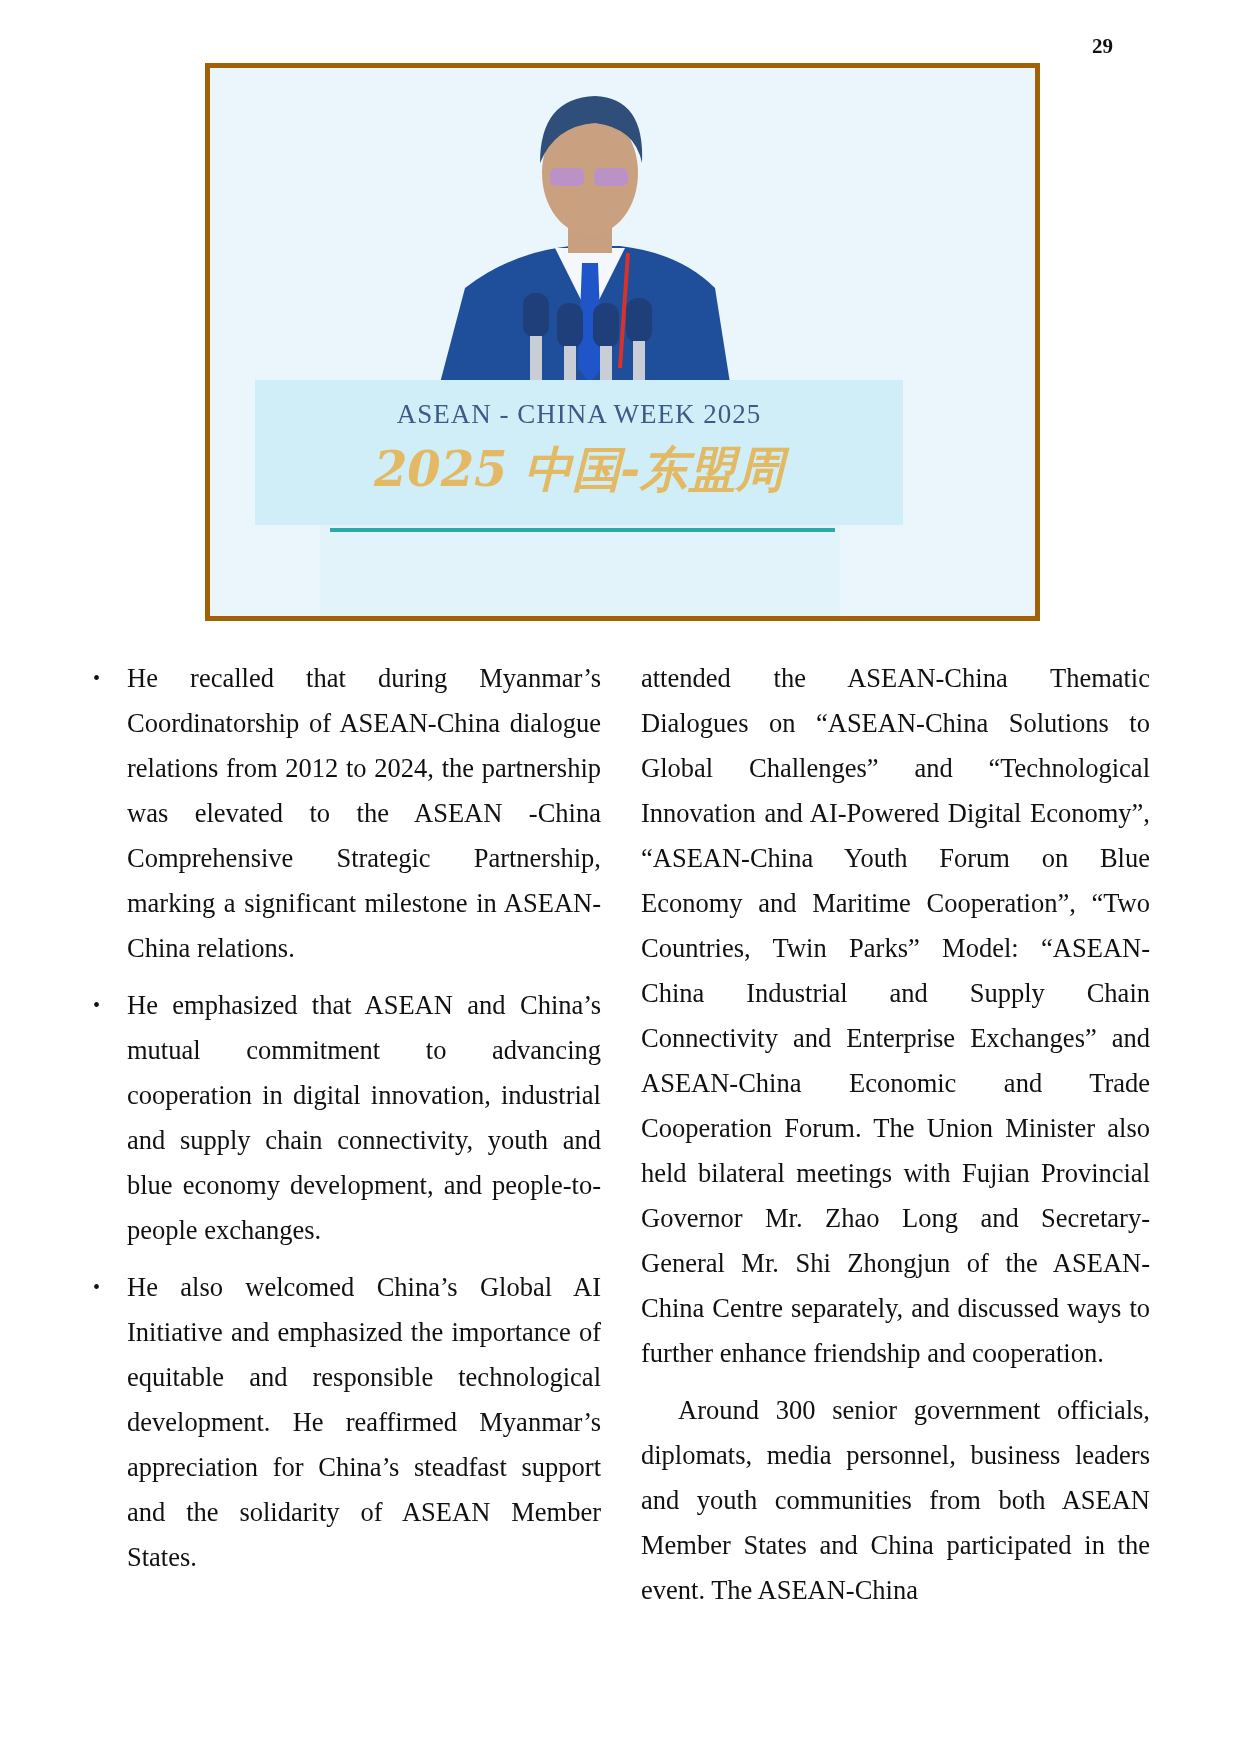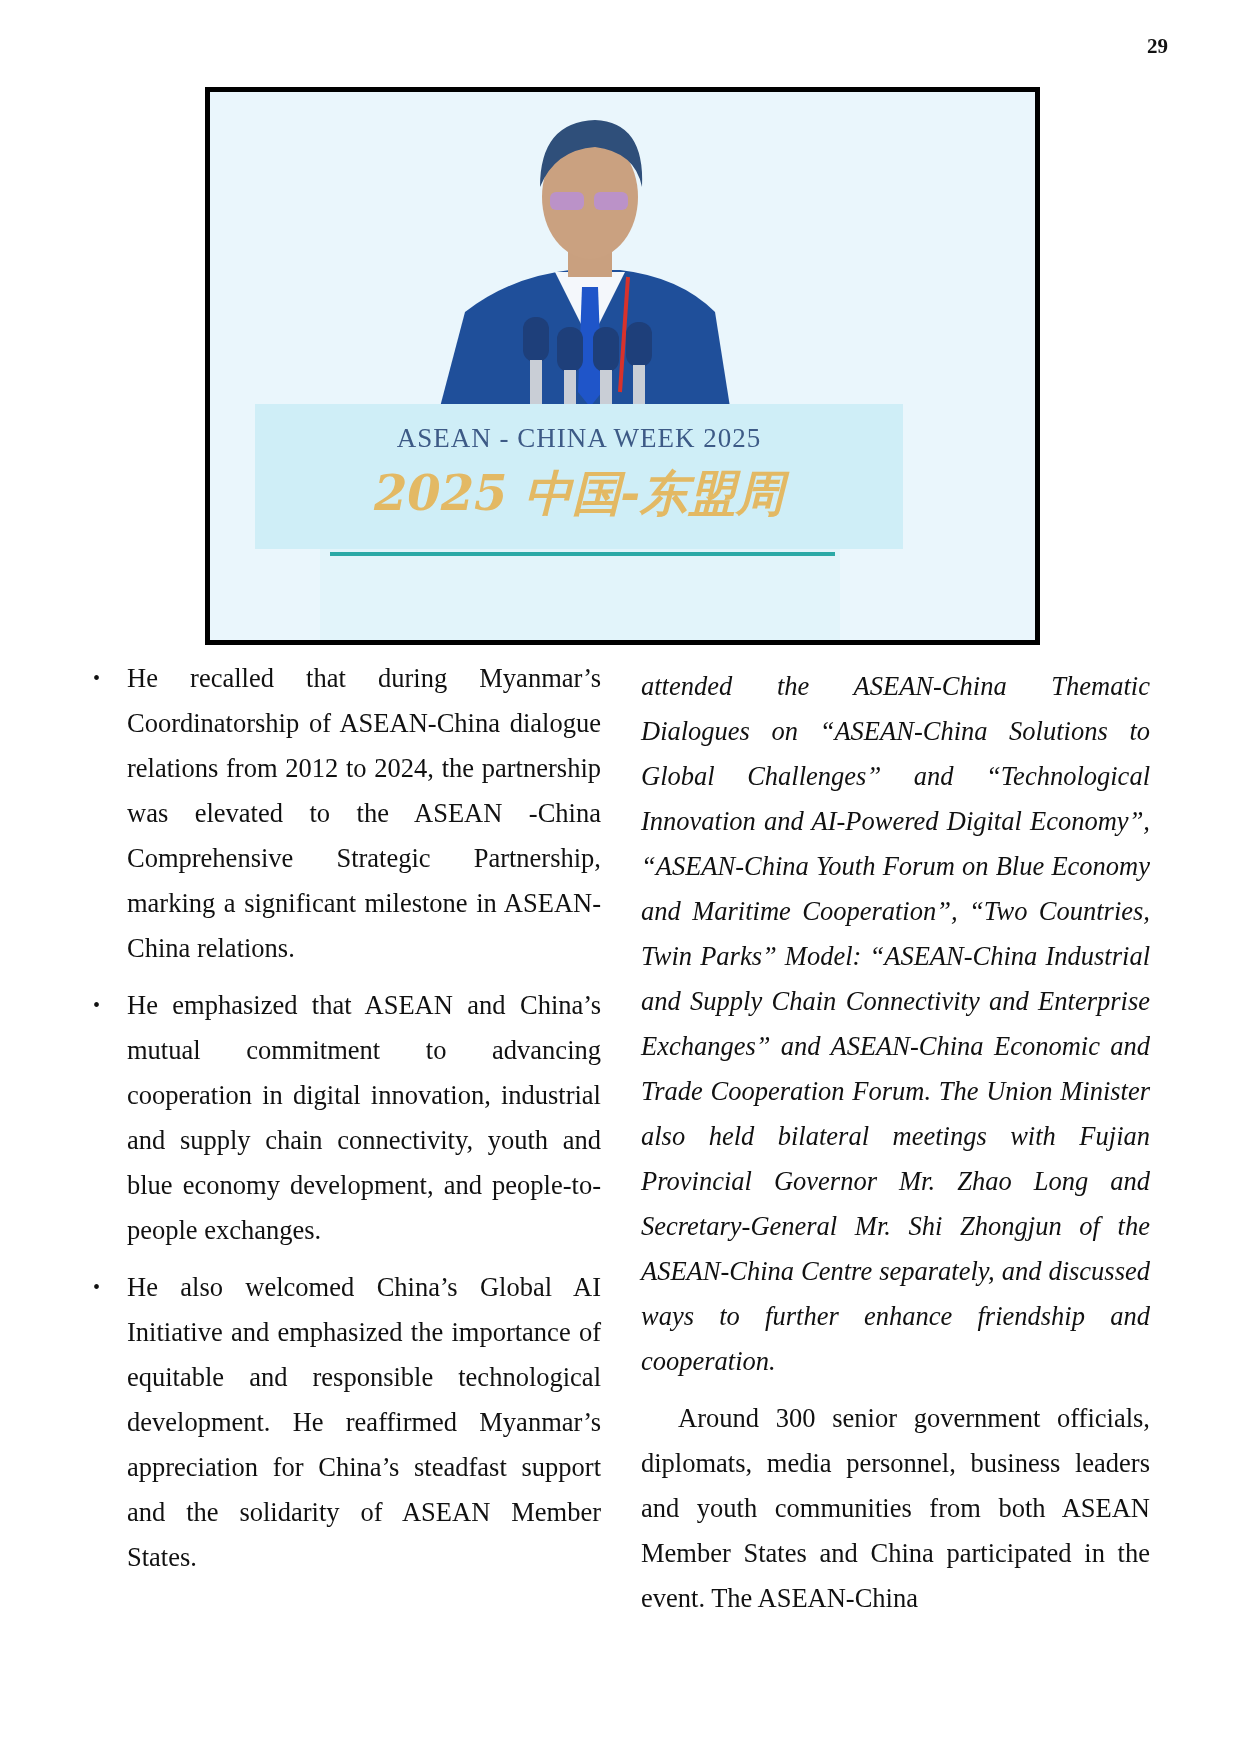--- a/index.html
+++ b/index.html
@@ -1,30 +1,30 @@
 <!DOCTYPE html>
 <html><head>
 <meta charset="utf-8">
 <style>
   html, body { margin:0; padding:0; background:#ffffff; }
   body { width:1241px; height:1755px; position:relative; overflow:hidden;
          font-family:"Liberation Serif", "DejaVu Serif", serif; color:#111; }
-  .page-num { position:absolute; left:1128px; top:34px; width:40px; text-align:right;
+  .page-num { position:absolute; left:1092px; top:34px; width:40px; 
               font-weight:bold; font-size:21px; }
-  .photo-frame { position:absolute; left:205px; top:87px; width:825px; height:548px;
-                 border:5px solid #000000; background:#eaf6fc; overflow:hidden; }
+  .photo-frame { position:absolute; left:205px; top:63px; width:825px; height:548px;
+                 border:5px solid #a16207; background:#eaf6fc; overflow:hidden; }
   .photo-frame svg { display:block; }
   .col { position:absolute; top:656px; font-size:26.5px; line-height:45px; text-align:justify; }
   .col-left { left:127px; width:474px; }
   .col-right { left:641px; width:509px; }
   .bullet-item { position:relative; margin:0 0 12px 0; }
   .bullet-item .dot { position:absolute; left:-34px; top:0; font-size:20px; }
   .para { margin:4px 0 12px 0; }
   .para.indent { text-indent:37px; }
-  .para.cont { margin:8px 0 12px 0;font-style:italic; }
+  .para.cont { margin:0 0 12px 0; }
 </style>
 </head>
 <body>
 
 <div class="page-num">29</div>
 
 <div class="photo-frame">
   <svg width="825" height="548" viewBox="0 0 825 548">
     <rect x="0" y="0" width="825" height="548" fill="#eaf6fc"></rect>
 

